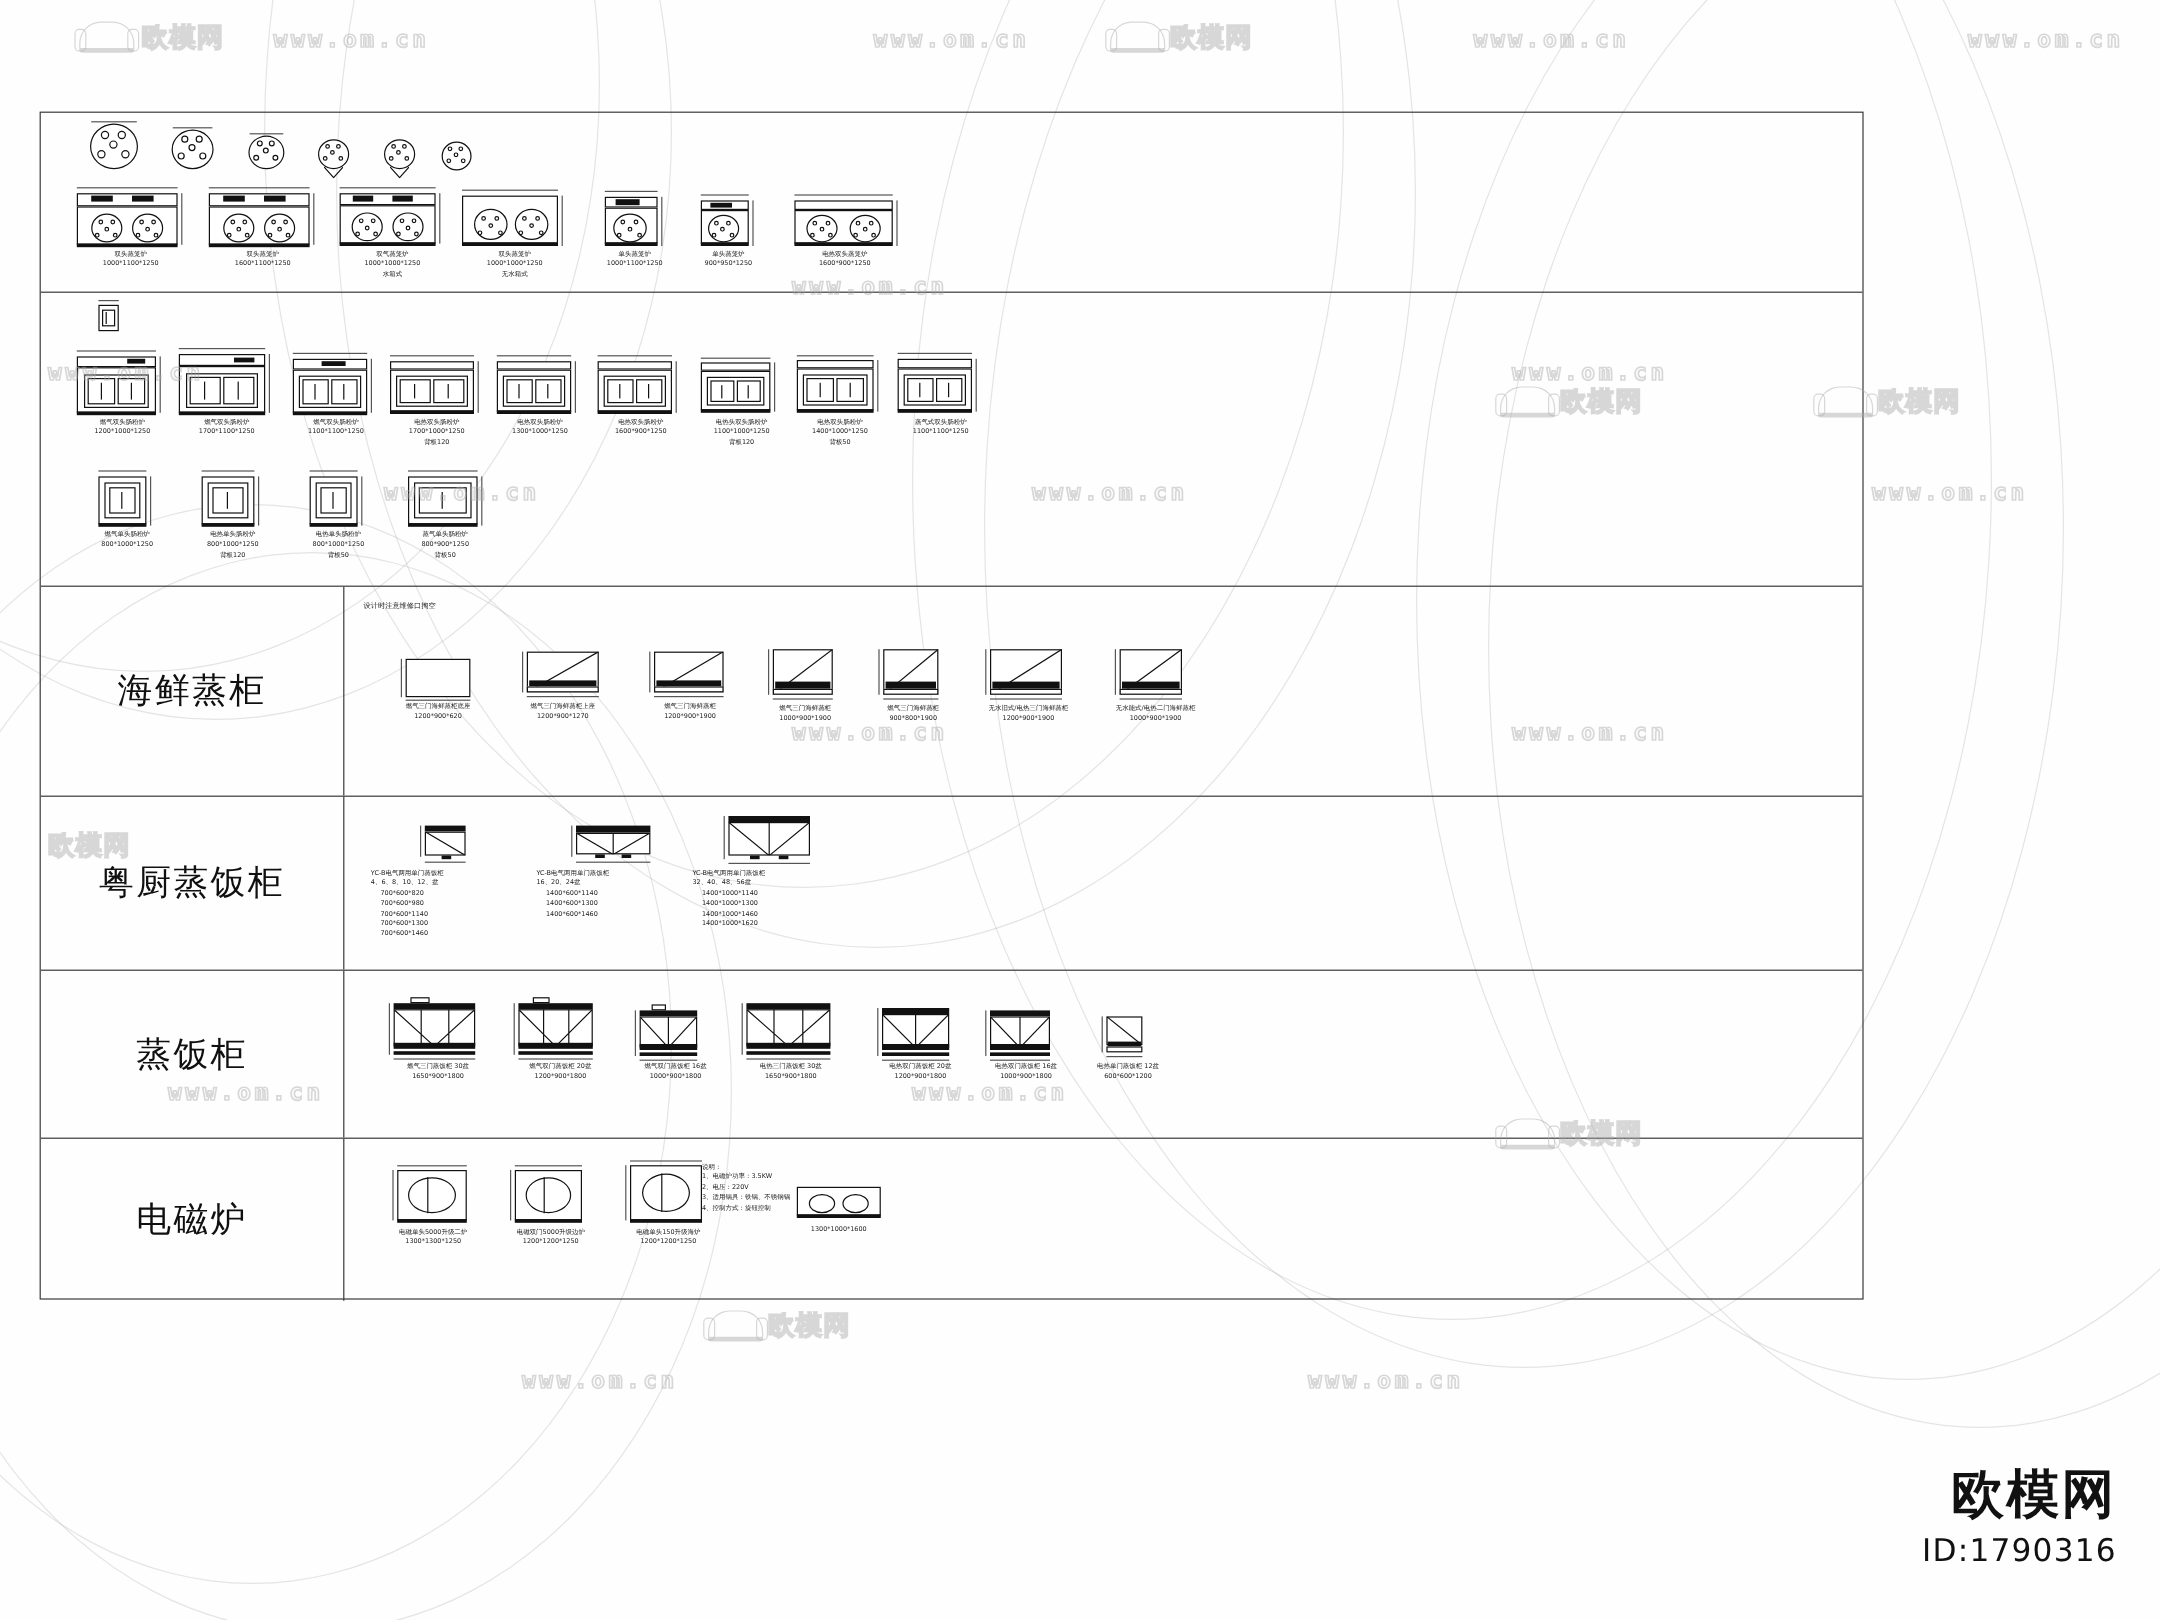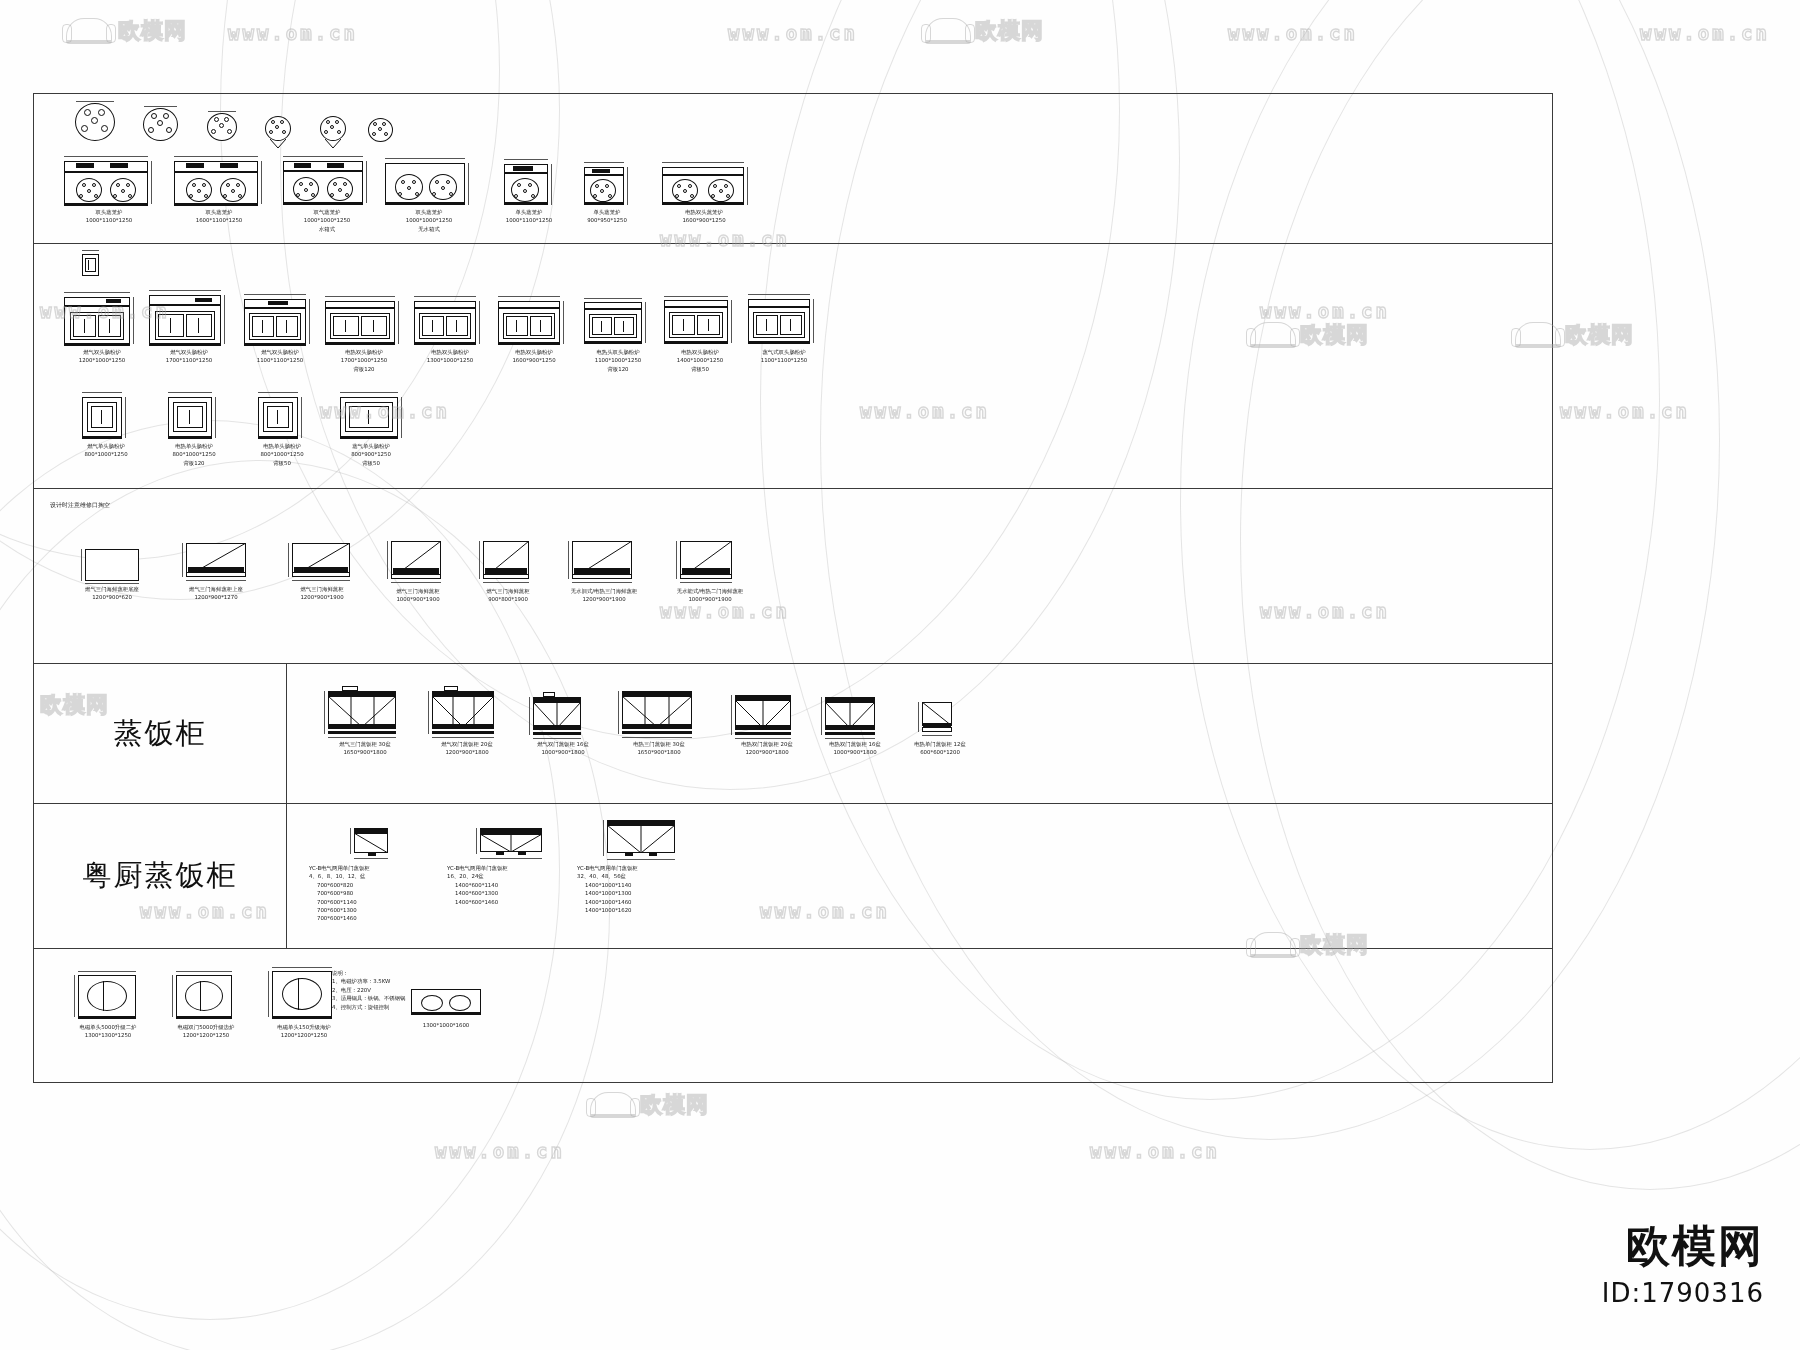--- a/index.html
+++ b/index.html
@@ -573,20 +573,21 @@
           <div class="dimline" style="left:75px;top:5px;width:1px;height:41px;"></div>
         </div>
         <div class="cap">蒸气单头肠粉炉</div>
         <div class="cap">800*900*1250</div>
         <div class="cap">背板50</div>
       </div>
     </div>
   </div>
 
   <div class="row" style="height:175px;">
+    <div class="rowlabel">海鲜蒸柜</div>
     <div class="rowbody">
 
       <div class="note" style="left:16px;top:12px;">设计时注意维修口掏空</div>
 
       <div class="item" style="left:18px;top:58px;width:120px;">
         <div class="dw" style="width:70px;height:38px;">
           <div class="box" style="left:8px;top:2px;width:54px;height:32px;"></div>
           <div class="dimline" style="left:4px;top:2px;width:1px;height:32px;"></div>
           <div class="dimline" style="left:8px;top:36px;width:54px;height:1px;"></div>
         </div>
@@ -687,20 +688,91 @@
                 <path d="M0 38 L52 0" stroke="#111" stroke-width="1" fill="none"></path>
               </svg>
           </div>
           <div class="fill" style="left:10px;top:29px;width:48px;height:6px;"></div>
           <div class="box" style="left:8px;top:35px;width:52px;height:5px;"></div>
           <div class="dimline" style="left:4px;top:2px;width:1px;height:38px;"></div>
           <div class="dimline" style="left:8px;top:43px;width:52px;height:1px;"></div>
         </div>
         <div class="cap">无水能式/电热二门海鲜蒸柜</div>
         <div class="cap">1000*900*1900</div>
+      </div>
+    </div>
+  </div>
+
+  <div class="row" style="height:145px;">
+    <div class="rowlabel">粤厨蒸饭柜</div>
+    <div class="rowbody">
+
+      <div class="item" style="left:22px;top:20px;width:130px;">
+        <div class="dw" style="width:60px;height:40px;">
+          <div class="fill" style="left:10px;top:4px;width:34px;height:5px;"></div>
+          <div class="box" style="left:10px;top:9px;width:34px;height:20px;"></div>
+          <div class="diag" style="left:10px;top:9px;width:34px;height:20px;">
+            <svg width="34" height="20">
+                <path d="M0 0 L34 20" stroke="#111" stroke-width="1" fill="none"></path>
+              </svg>
+          </div>
+          <div class="fill" style="left:24px;top:29px;width:8px;height:3px;"></div>
+          <div class="dimline" style="left:6px;top:4px;width:1px;height:26px;"></div>
+          <div class="dimline" style="left:10px;top:34px;width:34px;height:1px;"></div>
+        </div>
+        <div class="cap l">YC-B电气两用单门蒸饭柜</div>
+        <div class="cap l">4、6、8、10、12、盆</div>
+        <div class="cap l" style="margin-left:8px;">700*600*820</div>
+        <div class="cap l" style="margin-left:8px;">700*600*980</div>
+        <div class="cap l" style="margin-left:8px;">700*600*1140</div>
+        <div class="cap l" style="margin-left:8px;">700*600*1300</div>
+        <div class="cap l" style="margin-left:8px;">700*600*1460</div>
+      </div>
+
+      <div class="item" style="left:160px;top:16px;width:130px;">
+        <div class="dw" style="width:84px;height:44px;">
+          <div class="fill" style="left:10px;top:8px;width:62px;height:6px;"></div>
+          <div class="box" style="left:10px;top:14px;width:62px;height:18px;"></div>
+          <div class="diag" style="left:10px;top:14px;width:62px;height:18px;">
+            <svg width="62" height="18">
+              <path d="M0 0 L31 18 M62 0 L31 18 M31 0 L31 18" stroke="#111" stroke-width="1" fill="none"></path>
+            </svg>
+          </div>
+          <div class="fill" style="left:26px;top:32px;width:8px;height:3px;"></div>
+          <div class="fill" style="left:48px;top:32px;width:8px;height:3px;"></div>
+          <div class="dimline" style="left:6px;top:8px;width:1px;height:26px;"></div>
+          <div class="dimline" style="left:10px;top:38px;width:62px;height:1px;"></div>
+        </div>
+        <div class="cap l">YC-B电气两用单门蒸饭柜</div>
+        <div class="cap l">16、20、24盆</div>
+        <div class="cap l" style="margin-left:8px;">1400*600*1140</div>
+        <div class="cap l" style="margin-left:8px;">1400*600*1300</div>
+        <div class="cap l" style="margin-left:8px;">1400*600*1460</div>
+      </div>
+
+      <div class="item" style="left:290px;top:8px;width:130px;">
+        <div class="dw" style="width:90px;height:52px;">
+          <div class="fill" style="left:10px;top:8px;width:68px;height:5px;"></div>
+          <div class="box" style="left:10px;top:13px;width:68px;height:28px;"></div>
+          <div class="diag" style="left:10px;top:13px;width:68px;height:28px;">
+            <svg width="68" height="28">
+              <path d="M0 0 L34 28 M68 0 L34 28 M34 0 L34 28" stroke="#111" stroke-width="1" fill="none"></path>
+            </svg>
+          </div>
+          <div class="fill" style="left:28px;top:41px;width:8px;height:3px;"></div>
+          <div class="fill" style="left:52px;top:41px;width:8px;height:3px;"></div>
+          <div class="dimline" style="left:6px;top:8px;width:1px;height:36px;"></div>
+          <div class="dimline" style="left:10px;top:47px;width:68px;height:1px;"></div>
+        </div>
+        <div class="cap l">YC-B电气两用单门蒸饭柜</div>
+        <div class="cap l">32、40、48、56盆</div>
+        <div class="cap l" style="margin-left:8px;">1400*1000*1140</div>
+        <div class="cap l" style="margin-left:8px;">1400*1000*1300</div>
+        <div class="cap l" style="margin-left:8px;">1400*1000*1460</div>
+        <div class="cap l" style="margin-left:8px;">1400*1000*1620</div>
       </div>
     </div>
   </div>
 
   <div class="row" style="height:140px;">
     <div class="rowlabel">蒸饭柜</div>
     <div class="rowbody">
 
       <div class="item" style="left:18px;top:22px;width:120px;">
         <div class="dw" style="width:90px;height:54px;">
@@ -825,92 +897,22 @@
           <div class="box" style="left:10px;top:29px;width:30px;height:5px;"></div>
           <div class="dimline" style="left:6px;top:4px;width:1px;height:30px;"></div>
           <div class="dimline" style="left:10px;top:37px;width:30px;height:1px;"></div>
         </div>
         <div class="cap">电热单门蒸饭柜 12盆</div>
         <div class="cap">600*600*1200</div>
       </div>
     </div>
   </div>
 
-  <div class="row" style="height:145px;">
-    <div class="rowlabel">粤厨蒸饭柜</div>
-    <div class="rowbody">
-
-      <div class="item" style="left:22px;top:20px;width:130px;">
-        <div class="dw" style="width:60px;height:40px;">
-          <div class="fill" style="left:10px;top:4px;width:34px;height:5px;"></div>
-          <div class="box" style="left:10px;top:9px;width:34px;height:20px;"></div>
-          <div class="diag" style="left:10px;top:9px;width:34px;height:20px;">
-            <svg width="34" height="20">
-                <path d="M0 0 L34 20" stroke="#111" stroke-width="1" fill="none"></path>
-              </svg>
-          </div>
-          <div class="fill" style="left:24px;top:29px;width:8px;height:3px;"></div>
-          <div class="dimline" style="left:6px;top:4px;width:1px;height:26px;"></div>
-          <div class="dimline" style="left:10px;top:34px;width:34px;height:1px;"></div>
-        </div>
-        <div class="cap l">YC-B电气两用单门蒸饭柜</div>
-        <div class="cap l">4、6、8、10、12、盆</div>
-        <div class="cap l" style="margin-left:8px;">700*600*820</div>
-        <div class="cap l" style="margin-left:8px;">700*600*980</div>
-        <div class="cap l" style="margin-left:8px;">700*600*1140</div>
-        <div class="cap l" style="margin-left:8px;">700*600*1300</div>
-        <div class="cap l" style="margin-left:8px;">700*600*1460</div>
-      </div>
-
-      <div class="item" style="left:160px;top:16px;width:130px;">
-        <div class="dw" style="width:84px;height:44px;">
-          <div class="fill" style="left:10px;top:8px;width:62px;height:6px;"></div>
-          <div class="box" style="left:10px;top:14px;width:62px;height:18px;"></div>
-          <div class="diag" style="left:10px;top:14px;width:62px;height:18px;">
-            <svg width="62" height="18">
-              <path d="M0 0 L31 18 M62 0 L31 18 M31 0 L31 18" stroke="#111" stroke-width="1" fill="none"></path>
-            </svg>
-          </div>
-          <div class="fill" style="left:26px;top:32px;width:8px;height:3px;"></div>
-          <div class="fill" style="left:48px;top:32px;width:8px;height:3px;"></div>
-          <div class="dimline" style="left:6px;top:8px;width:1px;height:26px;"></div>
-          <div class="dimline" style="left:10px;top:38px;width:62px;height:1px;"></div>
-        </div>
-        <div class="cap l">YC-B电气两用单门蒸饭柜</div>
-        <div class="cap l">16、20、24盆</div>
-        <div class="cap l" style="margin-left:8px;">1400*600*1140</div>
-        <div class="cap l" style="margin-left:8px;">1400*600*1300</div>
-        <div class="cap l" style="margin-left:8px;">1400*600*1460</div>
-      </div>
-
-      <div class="item" style="left:290px;top:8px;width:130px;">
-        <div class="dw" style="width:90px;height:52px;">
-          <div class="fill" style="left:10px;top:8px;width:68px;height:5px;"></div>
-          <div class="box" style="left:10px;top:13px;width:68px;height:28px;"></div>
-          <div class="diag" style="left:10px;top:13px;width:68px;height:28px;">
-            <svg width="68" height="28">
-              <path d="M0 0 L34 28 M68 0 L34 28 M34 0 L34 28" stroke="#111" stroke-width="1" fill="none"></path>
-            </svg>
-          </div>
-          <div class="fill" style="left:28px;top:41px;width:8px;height:3px;"></div>
-          <div class="fill" style="left:52px;top:41px;width:8px;height:3px;"></div>
-          <div class="dimline" style="left:6px;top:8px;width:1px;height:36px;"></div>
-          <div class="dimline" style="left:10px;top:47px;width:68px;height:1px;"></div>
-        </div>
-        <div class="cap l">YC-B电气两用单门蒸饭柜</div>
-        <div class="cap l">32、40、48、56盆</div>
-        <div class="cap l" style="margin-left:8px;">1400*1000*1140</div>
-        <div class="cap l" style="margin-left:8px;">1400*1000*1300</div>
-        <div class="cap l" style="margin-left:8px;">1400*1000*1460</div>
-        <div class="cap l" style="margin-left:8px;">1400*1000*1620</div>
-      </div>
-    </div>
-  </div>
-
   <div class="row" style="height:135px;">
+    <div class="rowlabel">电磁炉</div>
     <div class="rowbody">
 
       <div class="item" style="left:14px;top:22px;width:120px;">
         <div class="dw" style="width:80px;height:52px;">
           <div class="dimline" style="left:10px;top:0px;width:58px;height:1px;"></div>
           <div class="box" style="left:10px;top:4px;width:58px;height:42px;"></div>
           <div class="circ" style="left:19px;top:10px;width:40px;height:30px;"></div>
           <div class="fill" style="left:35px;top:10px;width:1px;height:30px;"></div>
           <div class="fill" style="left:10px;top:45px;width:58px;height:3px;"></div>
           <div class="dimline" style="left:6px;top:4px;width:1px;height:42px;"></div>

